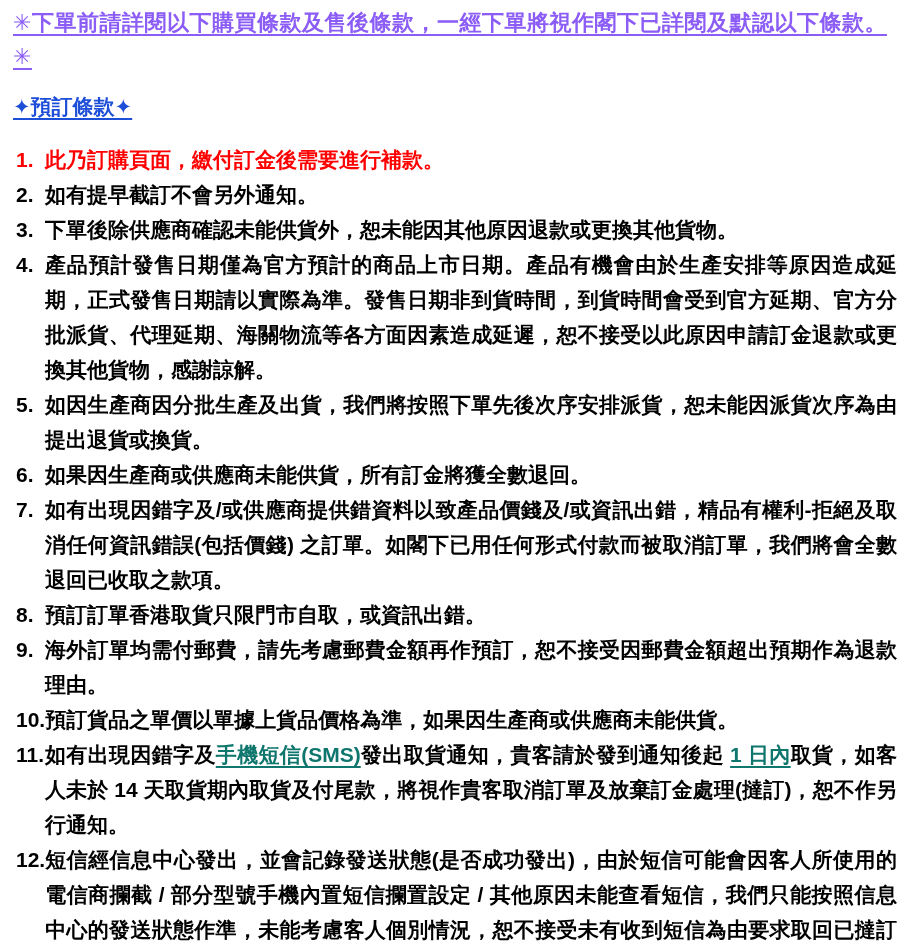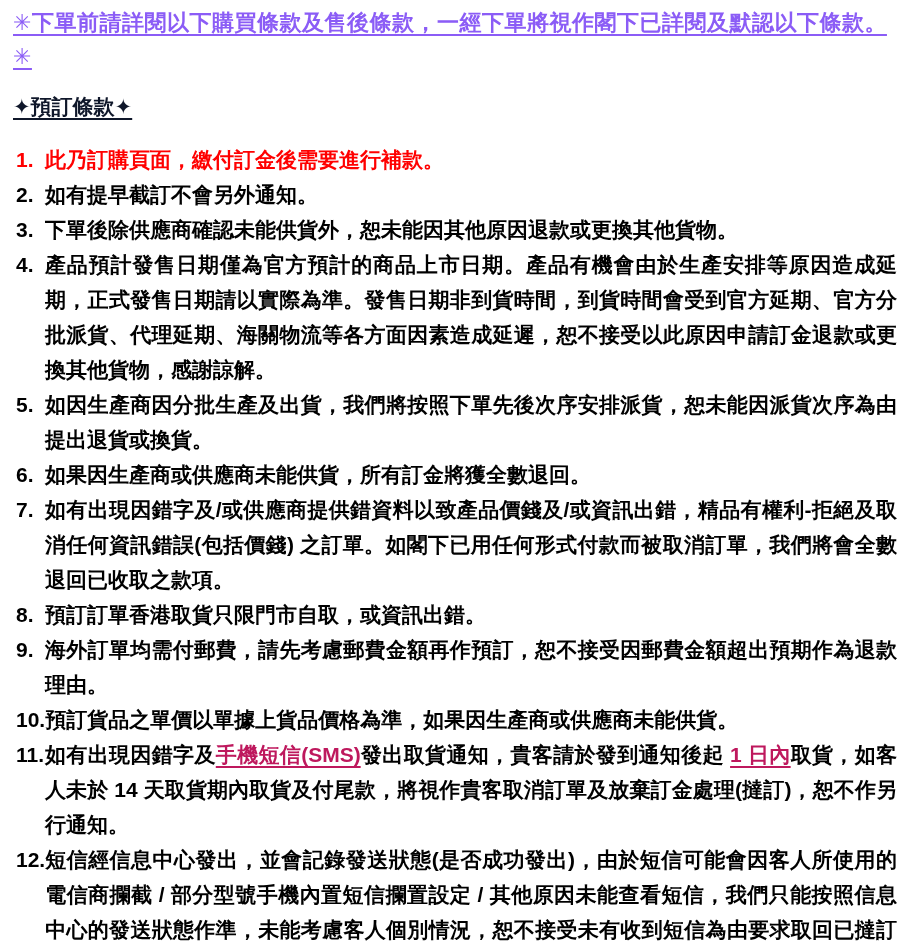--- a/index.html
+++ b/index.html
@@ -24,21 +24,21 @@
     line-height: 34px;
     color: #8b5cf6;
     text-decoration: underline;
     text-underline-offset: 4px;
     letter-spacing: 0.5px;
   }
   .section-title {
     margin: 0 12px 20px 0;
     font-size: 21px;
     line-height: 30px;
-    color: #0f172a;
+    color: #1d4ed8;
     text-decoration: underline;
     text-underline-offset: 4px;
     display: inline-block;
   }
   .terms-list {
     list-style: none;
     margin: 0;
     padding: 0;
     font-size: 21px;
     line-height: 35px;
@@ -57,21 +57,21 @@
   .term-item .text {
     flex: 1;
     text-align: justify;
     line-height: 35px;
   }
   .term-item.red .num,
   .term-item.red .text {
     color: #ff0000;
   }
   .red-underline {
-    color: #be185d;
+    color: #0f766e;
     text-decoration: underline;
     text-underline-offset: 4px;
   }
 </style>
 </head>
 <body>
 
 <div class="page">
   <h1 class="notice">✳下單前請詳閱以下購買條款及售後條款，一經下單將視作閣下已詳閱及默認以下條款。✳</h1>
 

